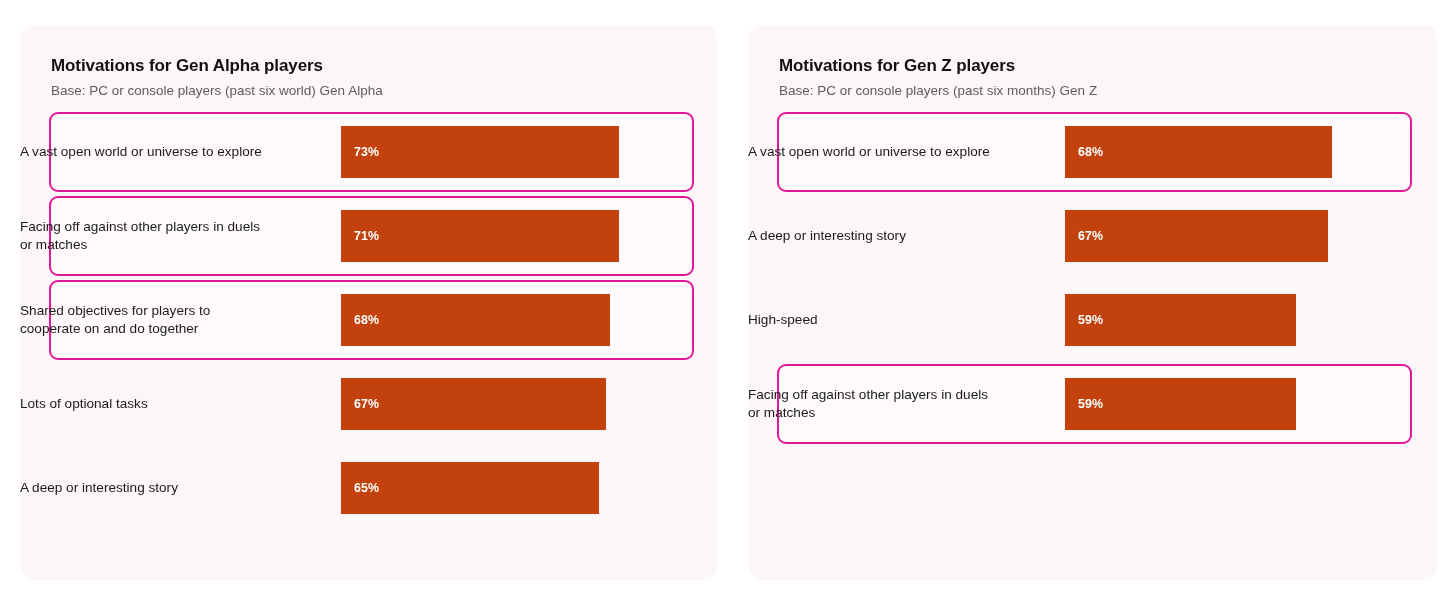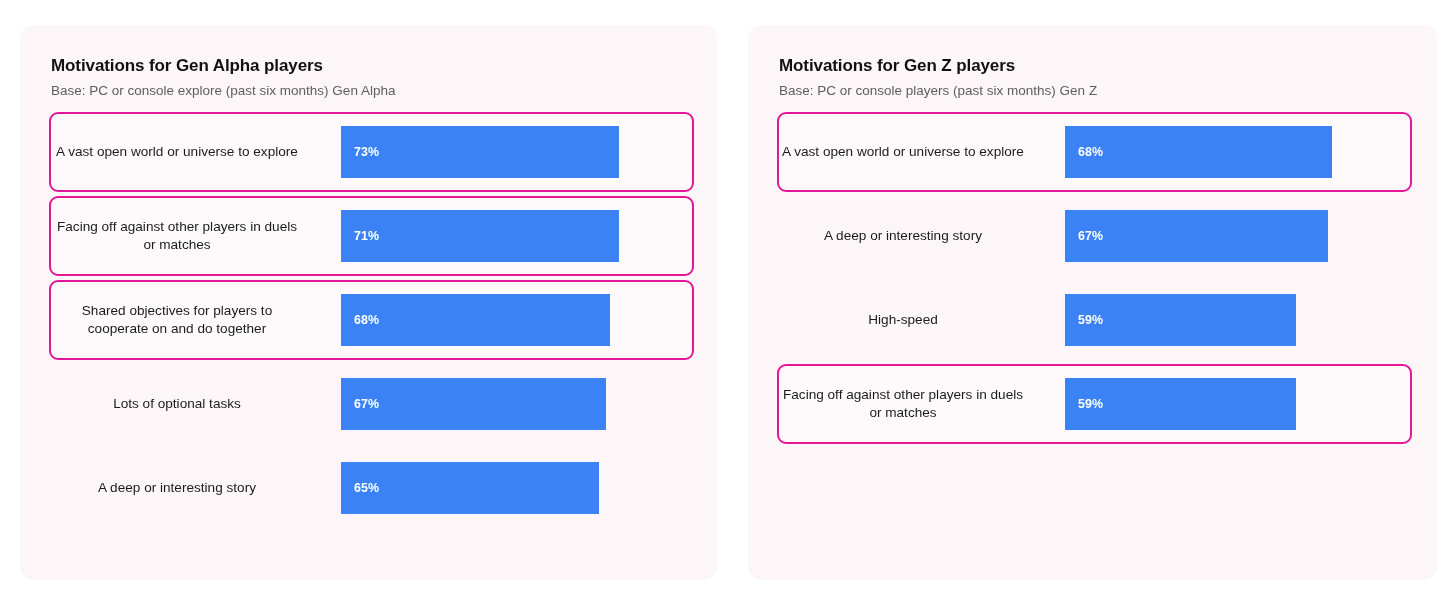--- a/index.html
+++ b/index.html
@@ -74,31 +74,31 @@
     background: #fefafc;
   }
   .row-inner {
     position: relative;
     display: flex;
     align-items: center;
     width: 100%;
     height: 100%;
   }
   .row-label {
-    text-align: center;
+    text-align: left;
     font-size: 13.6px;
     color: #1b1b1b;
     line-height: 1.32;
     white-space: pre-line;
     box-sizing: border-box;
     padding-right: 7px;
   }
   .bar {
     height: 52px;
-    background: #3b82f6;
+    background: #c2410c;
     display: flex;
     align-items: center;
     flex: none;
   }
   .bar-value {
     color: #ffffff;
     font-size: 12.4px;
     font-weight: bold;
     padding-left: 13px;
     letter-spacing: 0.1px;
@@ -112,21 +112,21 @@
   .panel-right .row-label{ width: 317px; margin-left: 0px; }
 </style>
 </head>
 <body>
 
 <div class="board">
 
   <section class="panel panel-left">
     <div class="panel-head">
       <h2 class="panel-title">Motivations for Gen Alpha players</h2>
-      <p class="panel-sub">Base: PC or console explore (past six months) Gen Alpha</p>
+      <p class="panel-sub">Base: PC or console players (past six world) Gen Alpha</p>
     </div>
     <div class="rows">
 
       <div class="row is-highlighted">
         <div class="row-box"></div>
         <div class="row-inner">
           <div class="row-label">A vast open world or universe to explore</div>
           <div class="bar" style="width: 278px;">
             <span class="bar-value">73%</span>
           </div>

